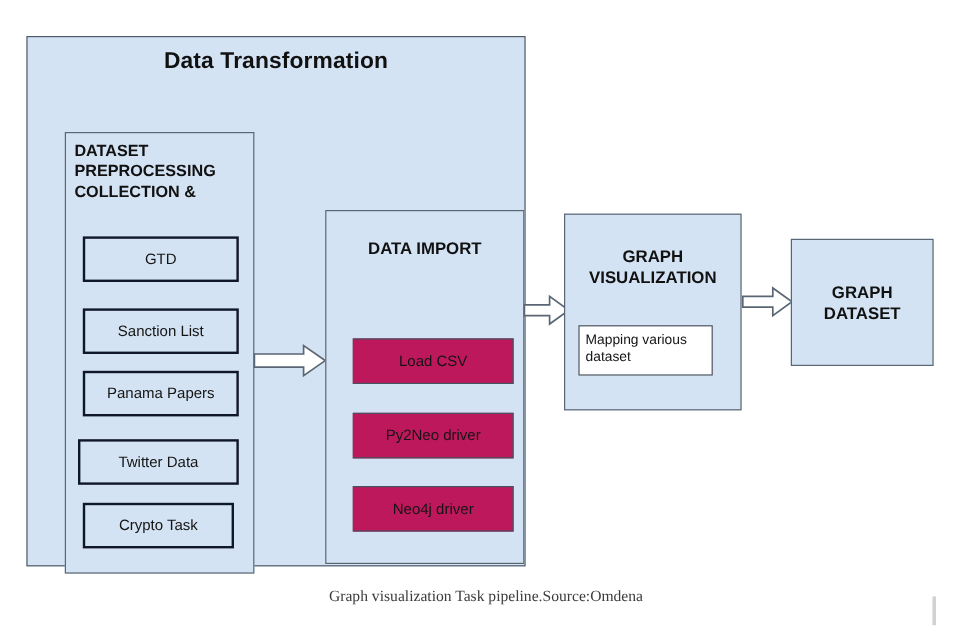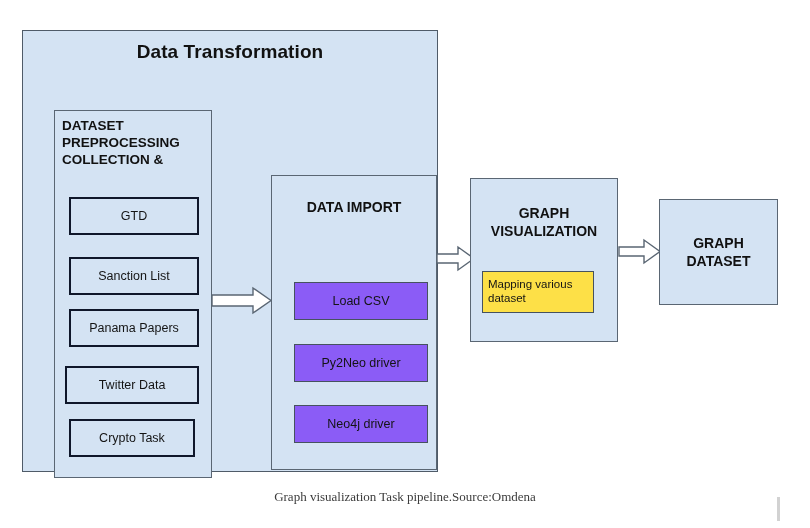--- a/index.html
+++ b/index.html
@@ -118,21 +118,21 @@
     line-height: 18px;
     color: #111111;
   }
   .import-item {
     position: absolute;
     left: 22px;
     width: 134px;
     height: 38px;
     box-sizing: border-box;
     border: 1px solid #46525f;
-    background: #8b5cf6;
+    background: #be185d;
     display: flex;
     align-items: center;
     justify-content: center;
     font-size: 12.5px;
     color: #141414;
   }
   #import-item-0 { top: 106px; }
   #import-item-1 { top: 168px; }
   #import-item-2 { top: 229px; }
 
@@ -157,21 +157,21 @@
     color: #111111;
   }
   #graph-visualization-note {
     position: absolute;
     left: 11px;
     top: 92px;
     width: 112px;
     height: 42px;
     box-sizing: border-box;
     border: 1px solid #46525f;
-    background: #fde047;
+    background: #ffffff;
     font-size: 11.5px;
     line-height: 14px;
     padding: 5px 5px 0 5px;
     text-align: left;
     color: #141414;
   }
 
   
   #graph-analysis {
     left: 659px;

